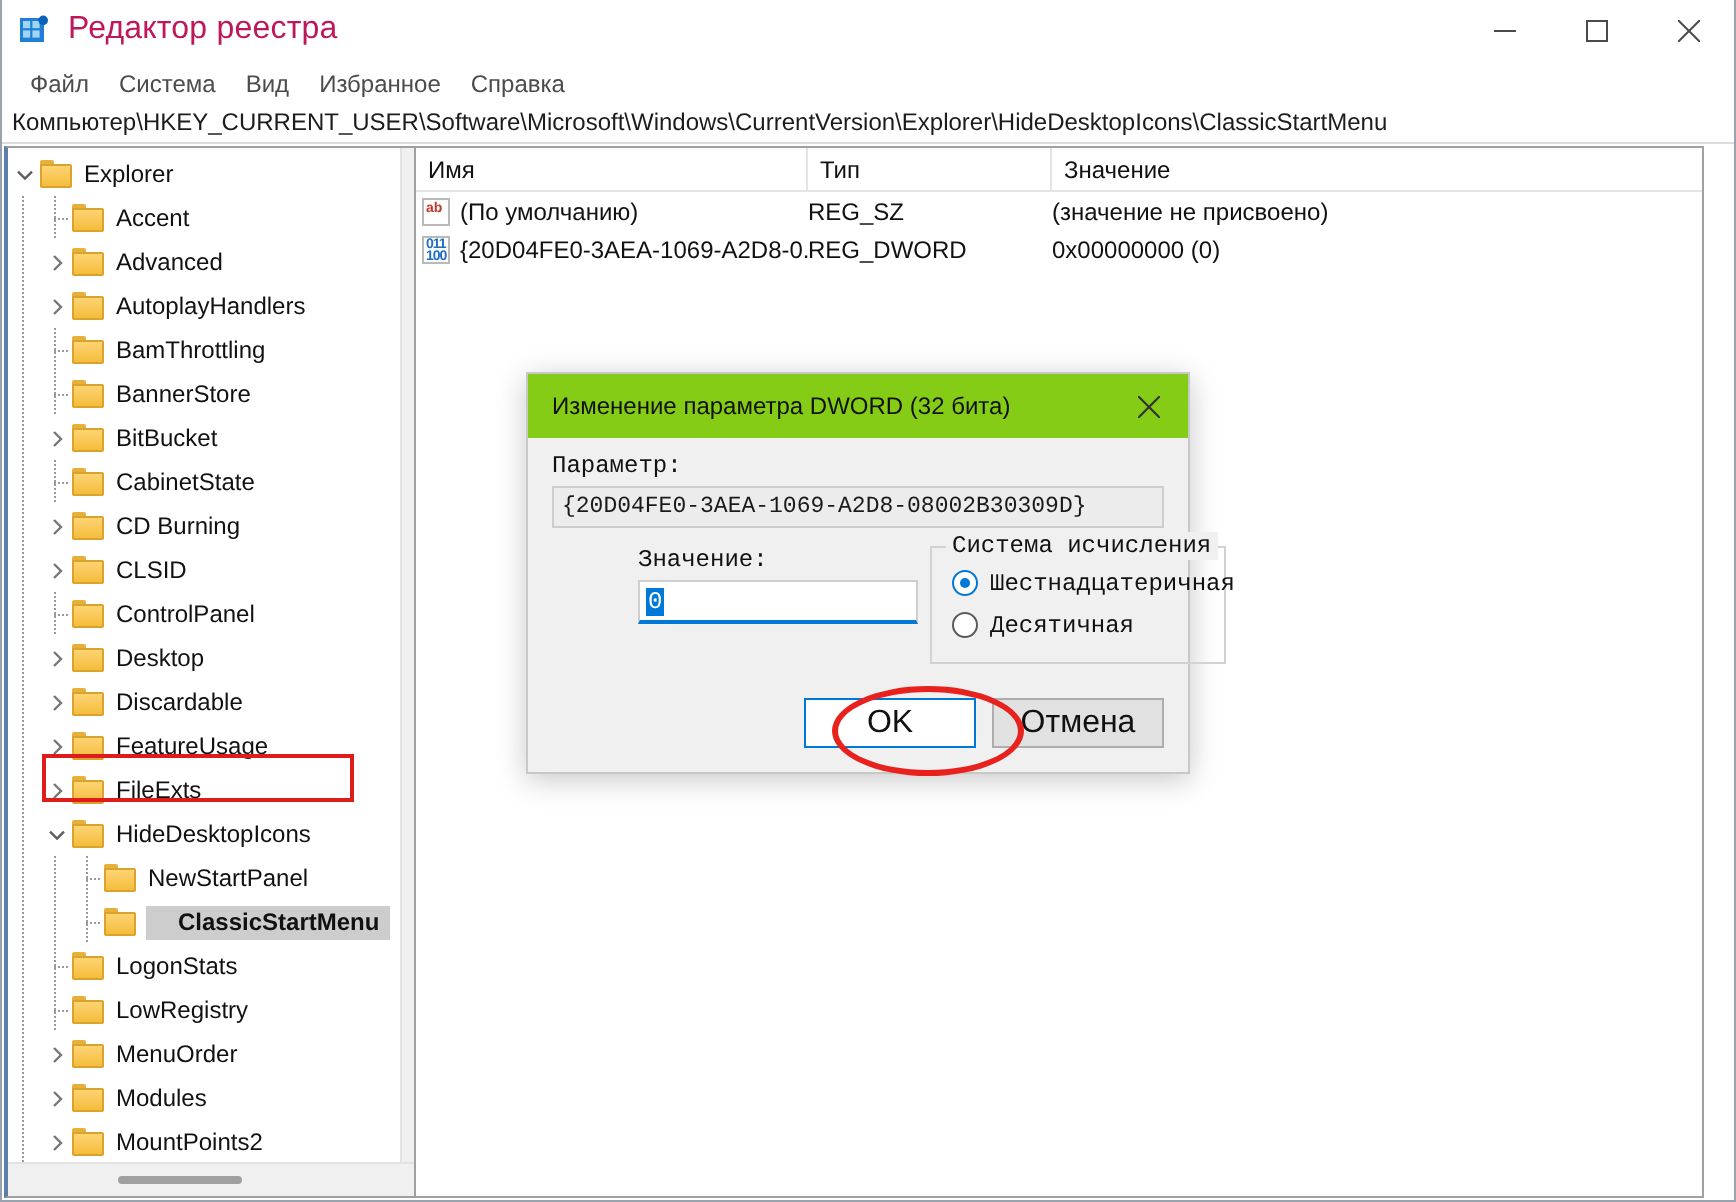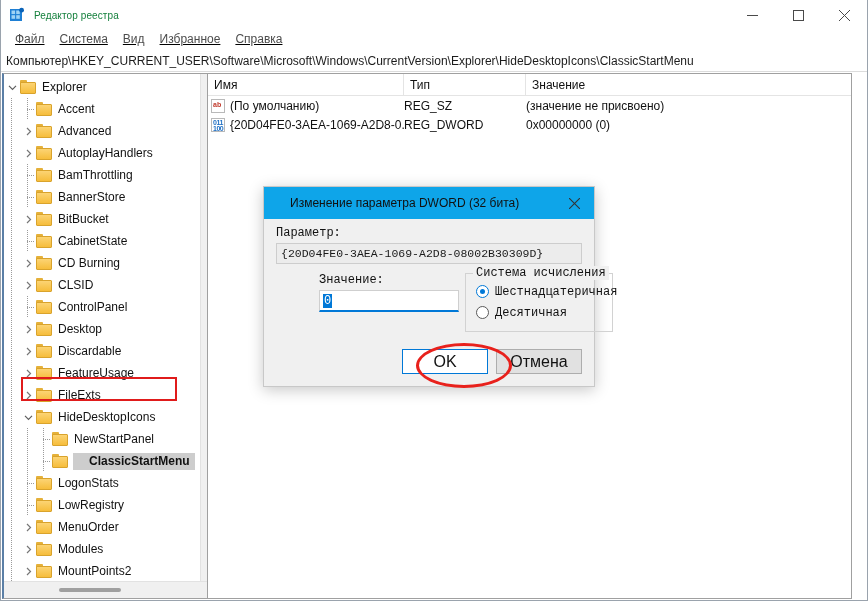--- a/index.html
+++ b/index.html
@@ -25,41 +25,40 @@
     background: #ffffff;
     display: flex; align-items: center;
   }
   .title-icon {
     width: 16px; height: 16px;
     margin-left: 8px; margin-right: 9px;
     position: relative;
     flex: none;
   }
   .title-text {
-    font-size: 10px; color: #15803d;
+    font-size: 16px; color: #be185d;
     letter-spacing: 0.1px;
   }
   .winbtns {
     position: absolute; right: 0; top: 0;
     height: 30px; display: flex;
   }
   .winbtn {
     width: 46px; height: 30px;
     display: flex; align-items: center; justify-content: center;
     color: #4a4a4a;
   }
 
   
   .menubar {
     position: absolute; left: 0; top: 30px;
     width: 866px; height: 21px;
     background: #ffffff;
-    display: flex; align-items: flex-start;
+    display: flex; align-items: flex-end;
     padding-left: 7px;
-    text-decoration: underline;
   }
   .menuitem {
     font-size: 12px; color: #4c4c4c;
     padding: 2px 8px 2px 7px;
     white-space: nowrap;
   }
 
   
   .addressbar {
     position: absolute; left: 0; top: 51px;
@@ -218,23 +217,23 @@
   
   .dialog {
     position: absolute; left: 262px; top: 186px;
     width: 332px; height: 201px;
     background: #f0f0f0;
     border: 1px solid #c8c8c8;
     box-shadow: 0 3px 14px rgba(0,0,0,0.22);
   }
   .dlg-title {
     height: 32px;
-    background: #0ea5e9;
+    background: #84cc16;
     display: flex; align-items: center;
-    padding-left: 26px;
+    padding-left: 12px;
     font-size: 12px; color: #111;
   }
   .dlg-close {
     position: absolute; right: 0; top: 0;
     width: 40px; height: 32px;
     display: flex; align-items: center; justify-content: center;
     color: #333;
   }
   .dlg-body { padding: 7px 12px 0 12px; position: relative; font-family: Liberation Mono, monospace; }
   .lbl { font-size: 12px; color: #111; margin-bottom: 3px; }

